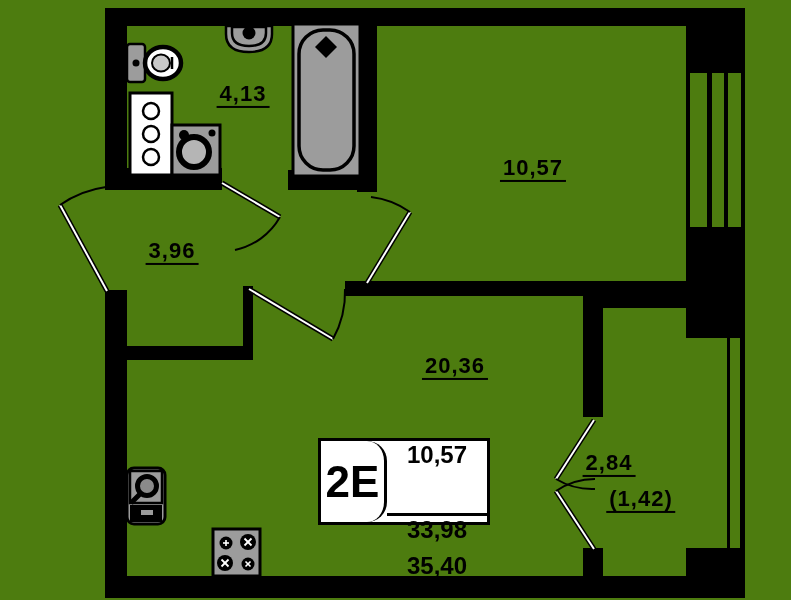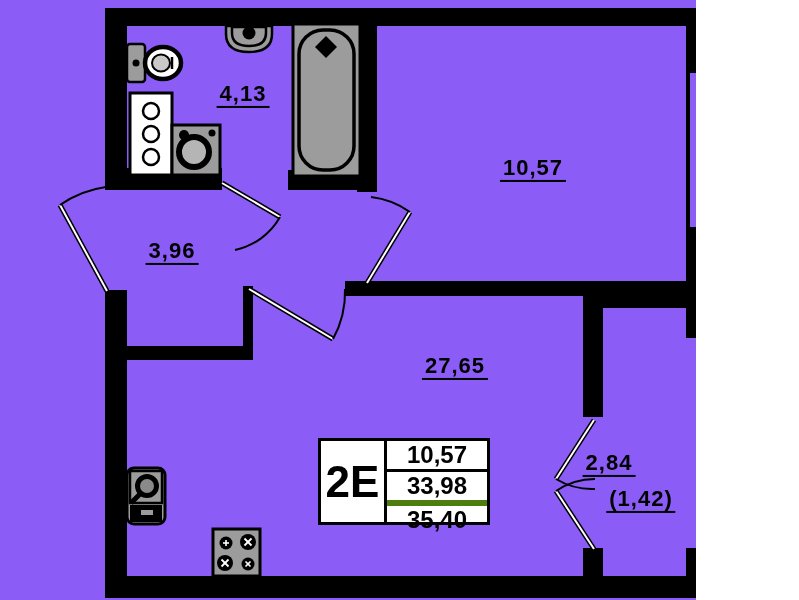--- a/index.html
+++ b/index.html
@@ -1,40 +1,40 @@
 <!DOCTYPE html>
 <html><head>
 <meta charset="utf-8">
 <style>
   html,body{margin:0;padding:0;background:#fff;}
   .stage{
-    position:relative;width:696px;height:600px;background:#8b5cf6;
+    position:relative;width:791px;height:600px;background:#4d7c0f;
     font-family:"Liberation Sans", sans-serif;overflow:hidden;
   }
   .plan-svg{position:absolute;left:0;top:0;}
   .area-label{
     position:absolute;transform:translate(-50%,-50%);
     font-size:22px;font-weight:700;color:#000;line-height:1.05;
     border-bottom:2px solid #000;padding:0 3px 1px 3px;white-space:nowrap;
     letter-spacing:1px;
   }
   .info-table{
     position:absolute;left:318px;top:438px;width:172px;height:87px;
     display:flex;border:3px solid #000;background:#fff;box-sizing:border-box;
   }
   .type-cell{
     width:66px;border-right:3px solid #000;display:flex;align-items:center;
-    justify-content:center;font-size:44px;font-weight:700;color:#000;box-sizing:border-box;
+    justify-content:center;font-size:44px;font-weight:700;color:#000;box-sizing:border-box;border-radius:20px;
   }
   .vals{flex:1;display:flex;flex-direction:column;}
   .val{
     flex:1;display:flex;align-items:center;justify-content:center;
     font-size:24px;font-weight:700;color:#000;box-sizing:border-box;
   }
-  .val.mid{border-top:3px solid #000;border-bottom:6px solid #4d7c0f;}
+  .val.mid{border-top:3px solid #000;border-bottom:8px solid #4d7c0f;margin-top:44px;}
 </style>
 </head>
 <body>
 
 <div class="stage">
 
   <svg class="plan-svg" width="799" height="600" viewBox="0 0 799 600">
 
     <g fill="#000000" shape-rendering="crispEdges">
       <rect x="105" y="8" width="583" height="18"></rect>
@@ -154,21 +154,21 @@
       <line x1="250.5" y1="561.5" x2="245.5" y2="566.5" stroke="#fff" stroke-width="1.6"></line>
     </g>
   </svg>
 
   <div class="area-label" style="left:243px;top:95px">4,13</div>
 
   <div class="area-label" style="left:172px;top:252px">3,96</div>
 
   <div class="area-label" style="left:533px;top:169px">10,57</div>
 
-  <div class="area-label" style="left:455px;top:367px">27,65</div>
+  <div class="area-label" style="left:455px;top:367px">20,36</div>
 
   <div class="area-label" style="left:609px;top:464px">2,84</div>
 
   <div class="area-label" style="left:641px;top:500px">(1,42)</div>
 
   <div class="info-table">
     <div class="type-cell">2Е</div>
     <div class="vals">
       <div class="val">10,57</div>
       <div class="val mid">33,98</div>

